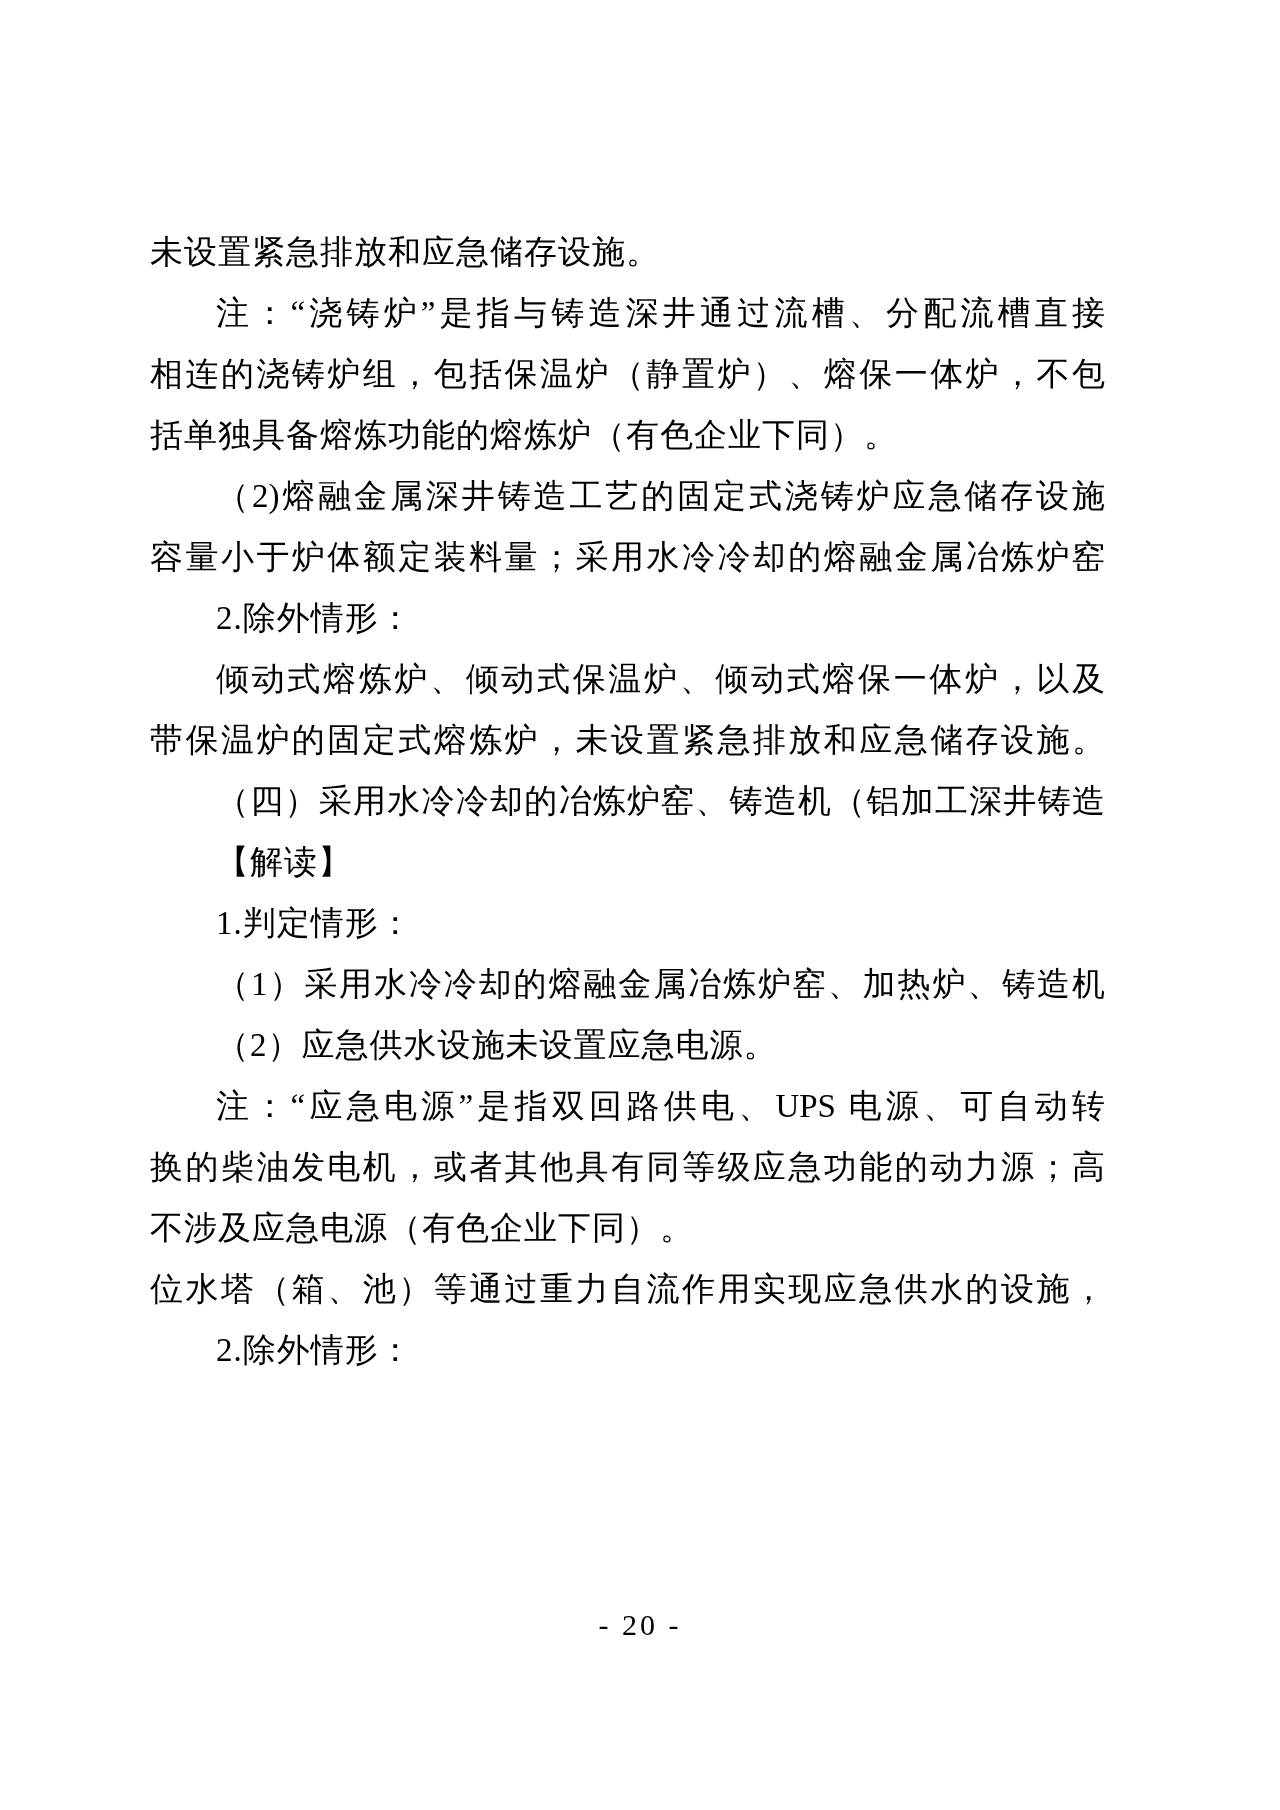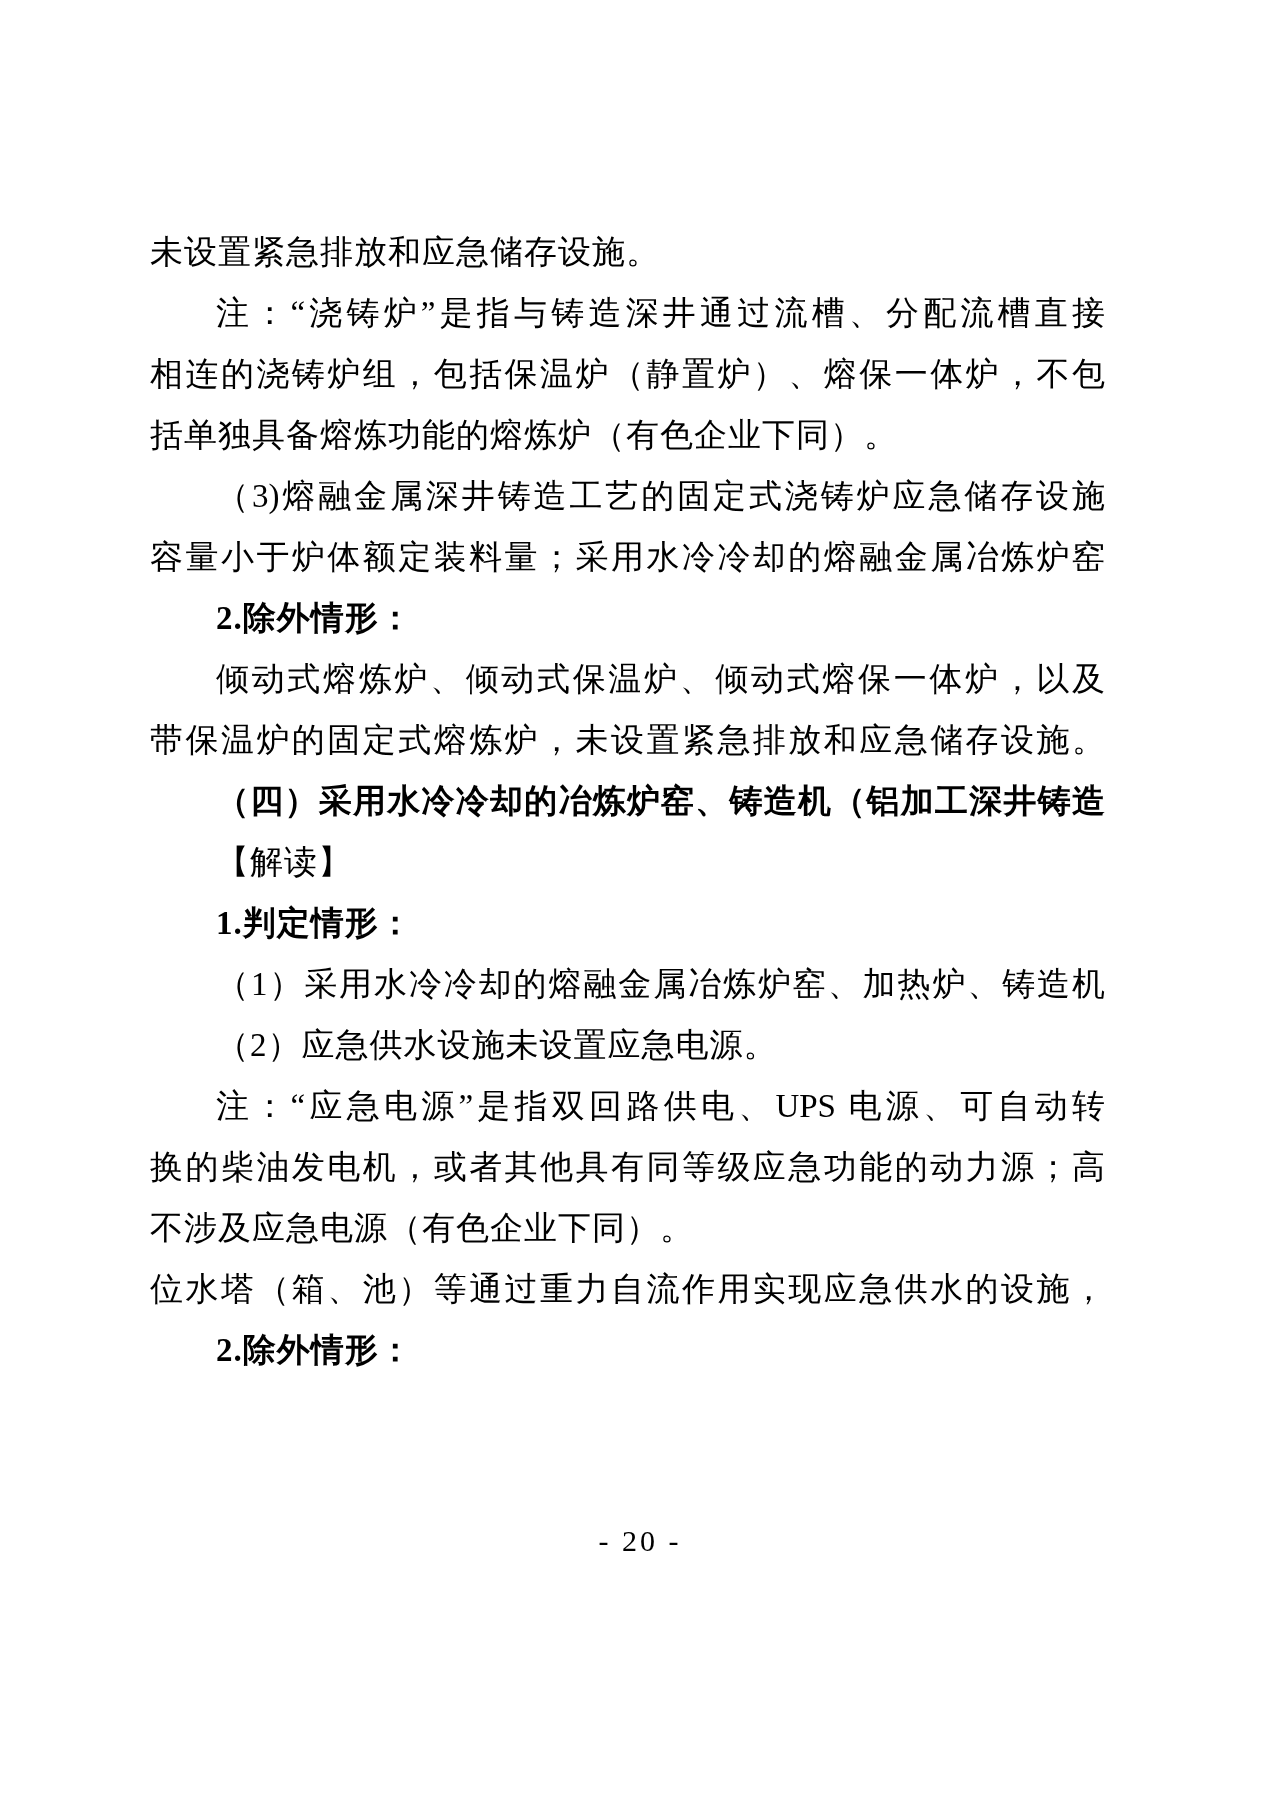--- a/index.html
+++ b/index.html
@@ -28,41 +28,41 @@
     overflow: hidden;
     letter-spacing: 1px;
   }
   .line.justify {
     white-space: normal;
     text-align: justify;
     text-align-last: justify;
     letter-spacing: 0;
   }
   .line.indent { padding-left: 2em; }
-  .line.bold { font-weight: 700; }
+  .line.bold { font-weight: 400; }
   .footer {
     position: absolute;
     left: 0;
-    top: 1524px;
+    top: 1608px;
     width: 100%;
     text-align: center;
     font-size: 30px;
     letter-spacing: 3px;
   }
 </style>
 </head>
 <body>
 
 <div class="page">
   <div class="text-column">
       <div class="line">未设置紧急排放和应急储存设施。</div>
       <div class="line justify indent">注：“浇铸炉”是指与铸造深井通过流槽、分配流槽直接</div>
       <div class="line justify">相连的浇铸炉组，包括保温炉（静置炉）、熔保一体炉，不包</div>
       <div class="line">括单独具备熔炼功能的熔炼炉（有色企业下同）。</div>
-      <div class="line justify indent">（3)熔融金属深井铸造工艺的固定式浇铸炉应急储存设施</div>
+      <div class="line justify indent">（2)熔融金属深井铸造工艺的固定式浇铸炉应急储存设施</div>
       <div class="line justify">容量小于炉体额定装料量；采用水冷冷却的熔融金属冶炼炉窑</div>
       <div class="line indent bold">2.除外情形：</div>
       <div class="line justify indent">倾动式熔炼炉、倾动式保温炉、倾动式熔保一体炉，以及</div>
       <div class="line justify">带保温炉的固定式熔炼炉，未设置紧急排放和应急储存设施。</div>
       <div class="line justify indent bold">（四）采用水冷冷却的冶炼炉窑、铸造机（铝加工深井铸造</div>
       <div class="line indent">【解读】</div>
       <div class="line indent bold">1.判定情形：</div>
       <div class="line justify indent">（1）采用水冷冷却的熔融金属冶炼炉窑、加热炉、铸造机</div>
       <div class="line indent">（2）应急供水设施未设置应急电源。</div>
       <div class="line justify indent">注：“应急电源”是指双回路供电、UPS 电源、可自动转</div>

